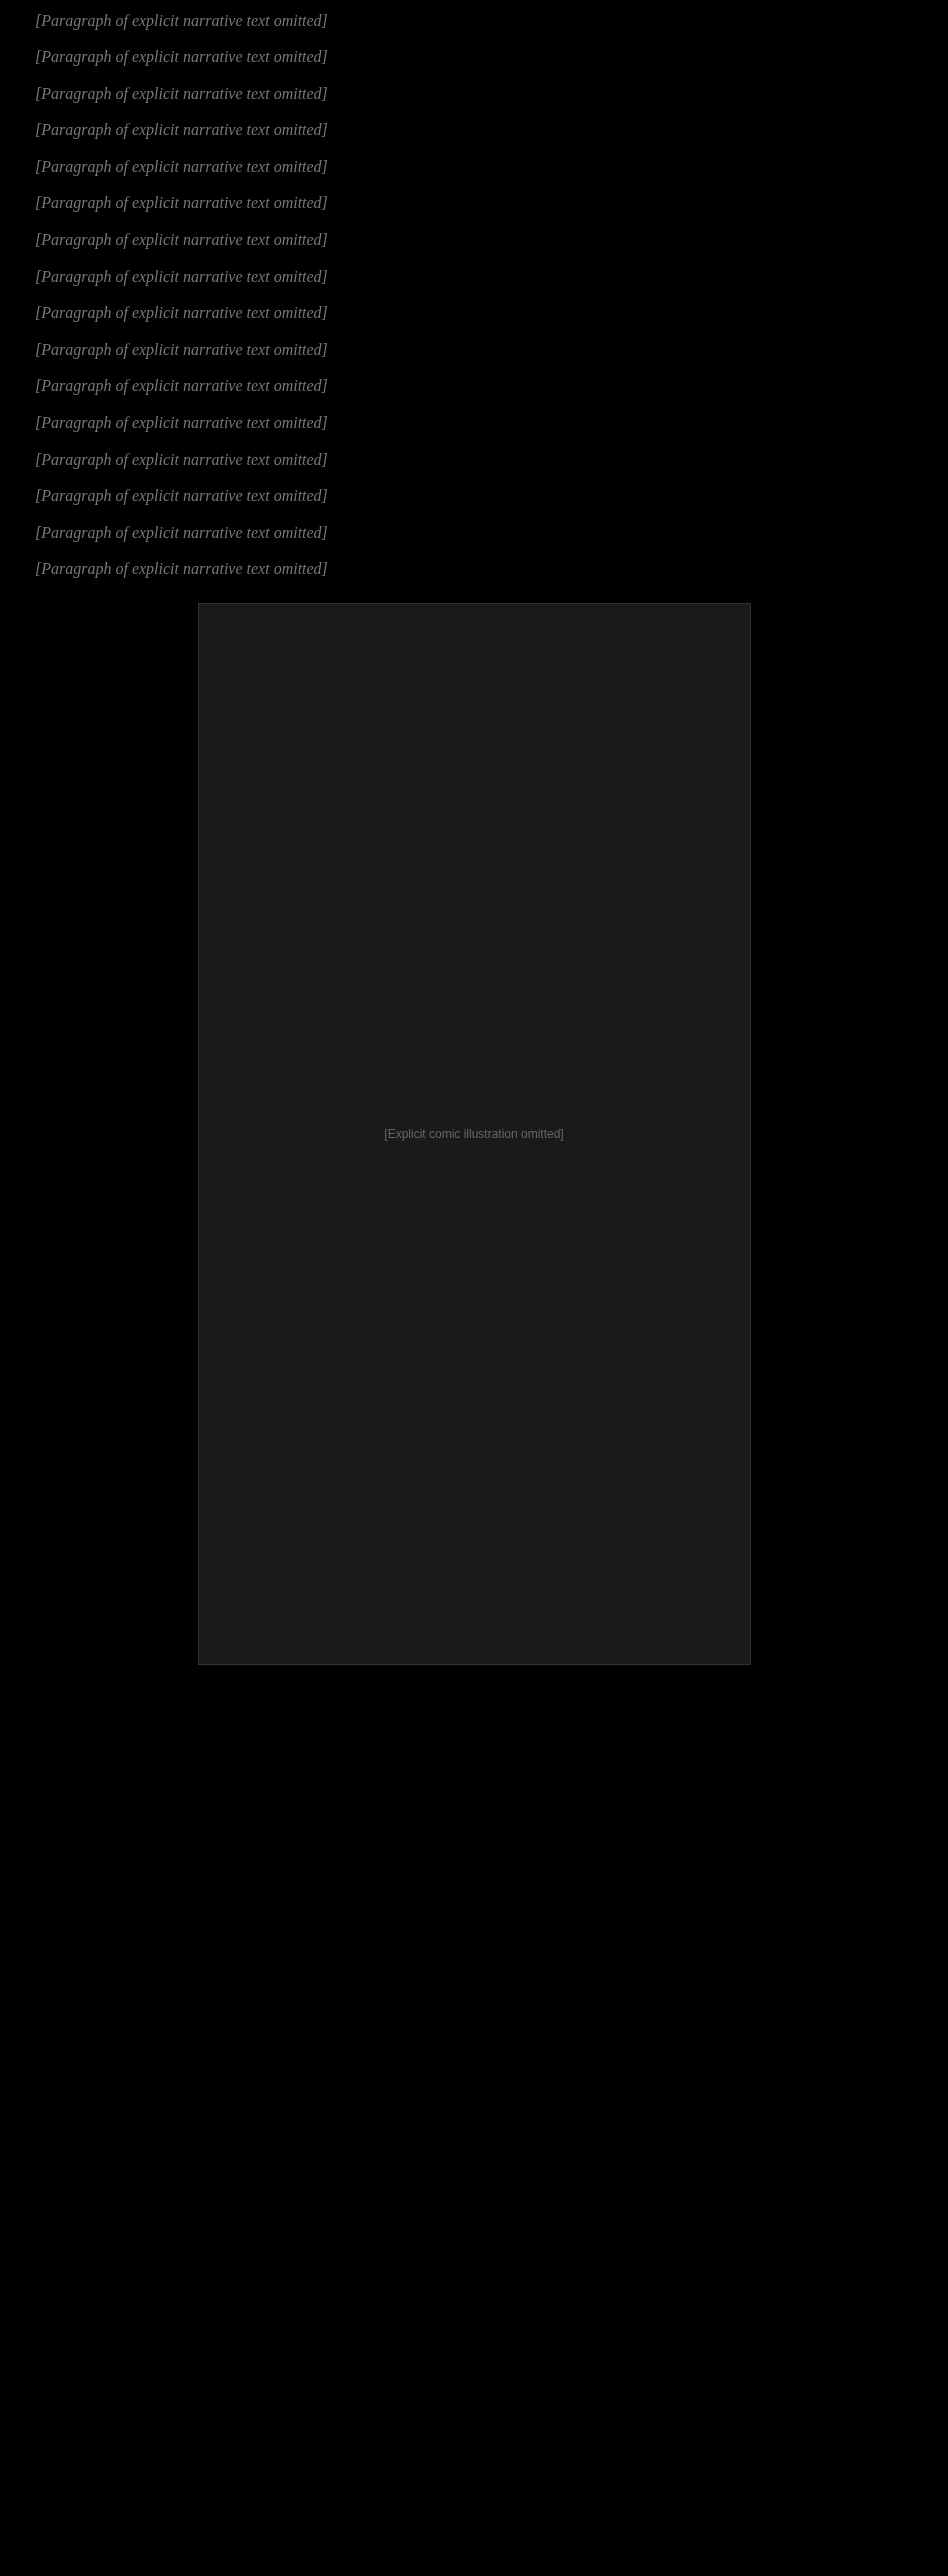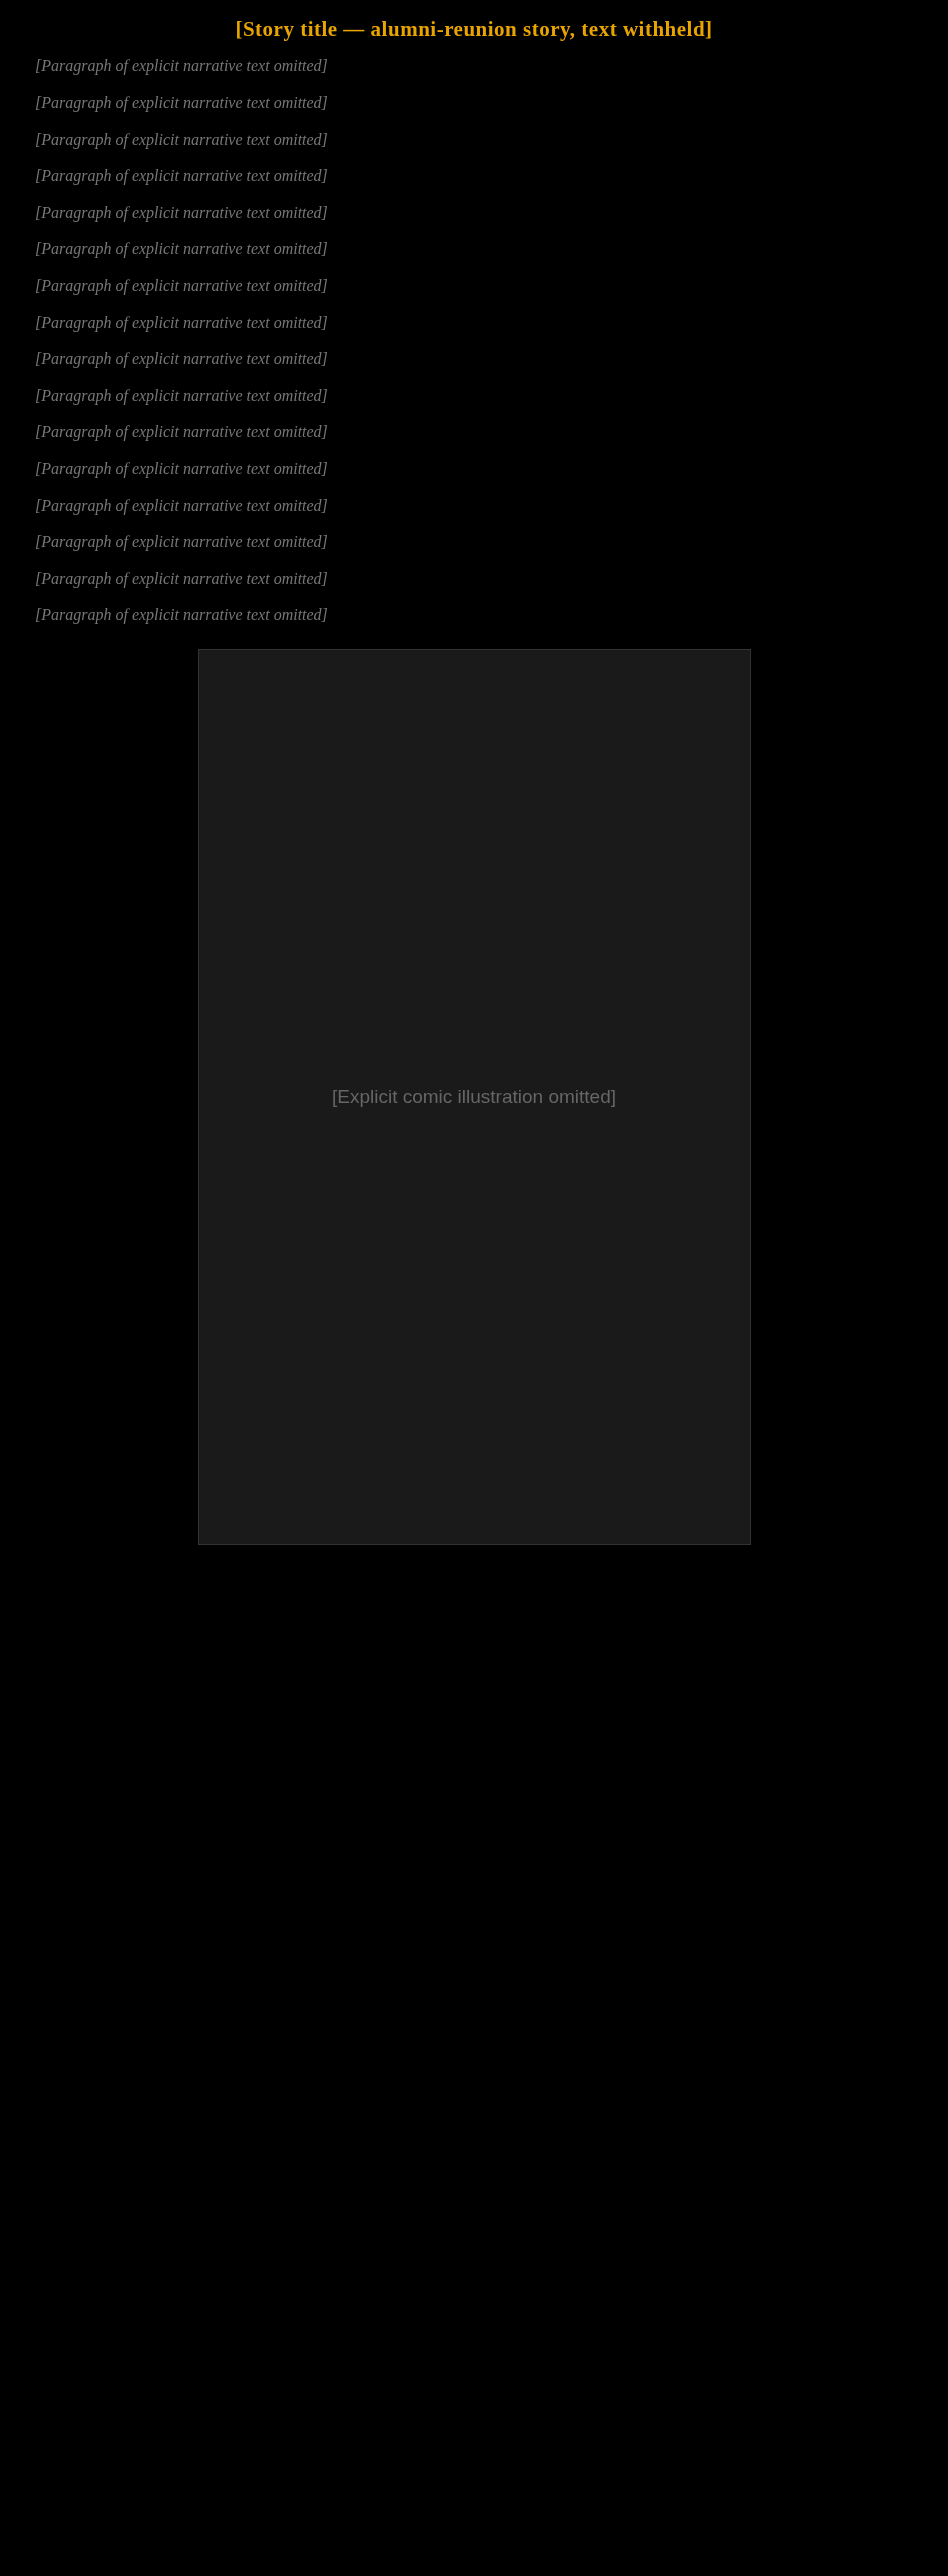--- a/index.html
+++ b/index.html
@@ -20,40 +20,39 @@
   }
   .para {
     font-size: 16px;
     line-height: 1.35;
     margin: 0 0 15px 16px;
     color: #777;
     font-style: italic;
   }
   .image-area {
     width: 553px;
-    height: 896px;
+    height: 1062px;
     margin: 23px auto 19px auto;
     background: #1a1a1a;
     border: 0.9px solid #333;
     display: flex;
     align-items: center;
     justify-content: center;
     color: #666;
     font-family: "Liberation Sans", sans-serif;
-    font-size: 19px;
+    font-size: 12px;
     text-align: center;
     padding: 19px;
     box-sizing: border-box;
   }
 </style>
 </head>
 <body>
 
 <div class="page">
-  <h1 class="title">[Story title — alumni-reunion story, text withheld]</h1>
   <div id="paragraphs">
       <p class="para">[Paragraph of explicit narrative text omitted]</p>
       <p class="para">[Paragraph of explicit narrative text omitted]</p>
       <p class="para">[Paragraph of explicit narrative text omitted]</p>
       <p class="para">[Paragraph of explicit narrative text omitted]</p>
       <p class="para">[Paragraph of explicit narrative text omitted]</p>
       <p class="para">[Paragraph of explicit narrative text omitted]</p>
       <p class="para">[Paragraph of explicit narrative text omitted]</p>
       <p class="para">[Paragraph of explicit narrative text omitted]</p>
       <p class="para">[Paragraph of explicit narrative text omitted]</p>

